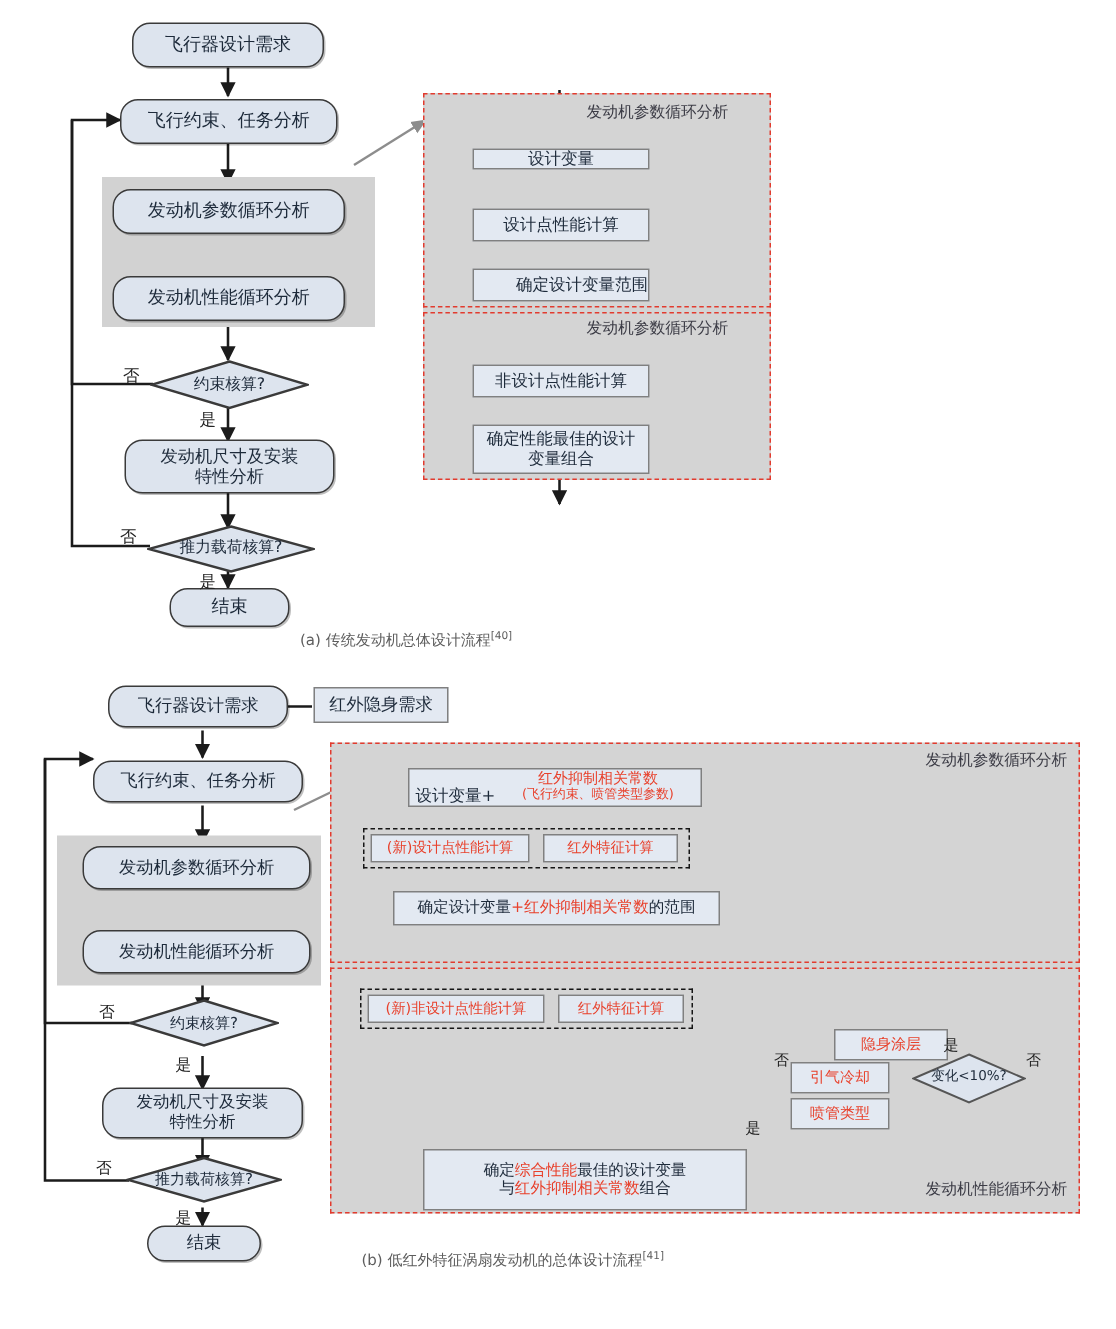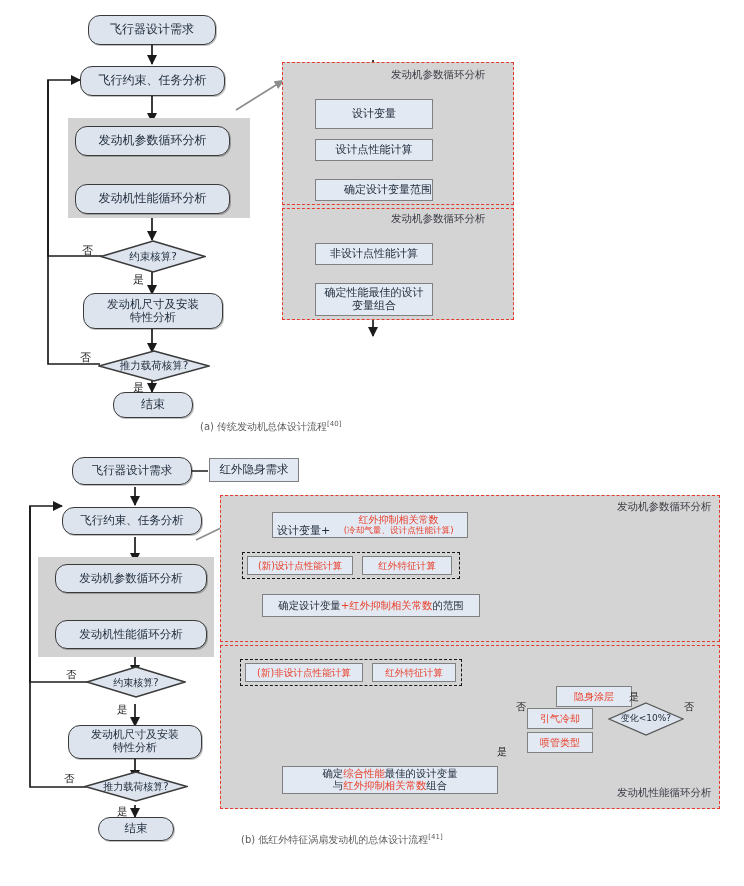--- a/index.html
+++ b/index.html
@@ -146,21 +146,21 @@
   <div class="lbl" style="left:80px;top:350px;font-size:11px;">否</div>
   <div class="lbl" style="left:133px;top:380px;font-size:11px;">是</div>
 
   <div class="graypanel" style="left:282px;top:62px;width:232px;height:258px;"></div>
   <div class="dash-red" style="left:282px;top:62px;width:232px;height:143px;"></div>
   <div class="dash-red" style="left:282px;top:208px;width:232px;height:112px;"></div>
 
   <div class="panel-title" style="left:391px;top:68px;font-size:10.5px;">发动机参数循环分析</div>
   <div class="panel-title" style="left:391px;top:212px;font-size:10.5px;">发动机参数循环分析</div>
 
-  <div class="node rect" style="left:315px;top:99px;width:118px;height:30px;font-size:11px;">设计变量</div>
+  <div class="node rect" style="left:315px;top:99px;width:118px;height:14px;font-size:11px;">设计变量</div>
   <div class="node rect" style="left:315px;top:139px;width:118px;height:22px;font-size:11px;">设计点性能计算</div>
   <div class="node rect" style="left:315px;top:179px;width:118px;height:22px;font-size:11px;padding-left:28px;">确定设计变量范围</div>
   <div class="node rect" style="left:315px;top:243px;width:118px;height:22px;font-size:11px;">非设计点性能计算</div>
   <div class="node rect" style="left:315px;top:283px;width:118px;height:33px;font-size:11px;flex-direction:column;">
     <span>确定性能最佳的设计</span>
     <span>变量组合</span>
   </div>
 
   <div class="caption" style="left:200px;top:420px;font-size:10px;">
     <span>(a) 传统发动机总体设计流程</span><span class="sup">[40]</span>
@@ -208,21 +208,21 @@
   <div class="dash-red" style="left:220px;top:495px;width:500px;height:147px;"></div>
   <div class="dash-red" style="left:220px;top:645px;width:500px;height:164px;"></div>
 
   <div class="panel-title" style="left:617px;top:500px;font-size:10.5px;">发动机参数循环分析</div>
   <div class="panel-title" style="left:617px;top:786px;font-size:10.5px;">发动机性能循环分析</div>
 
   <div class="node rect" style="left:272px;top:512px;width:196px;height:26px;font-size:10.5px;justify-content:flex-start;padding-left:4px;">
     <span style="font-size:11px;margin-top:12px;">设计变量+</span>
     <span style="display:flex;flex-direction:column;align-items:center;flex:1;">
       <span class="red" style="font-size:10px;">红外抑制相关常数</span>
-      <span class="red" style="font-size:8.6px;">(冷却气量、设计点性能计算)</span>
+      <span class="red" style="font-size:8.6px;">(飞行约束、喷管类型参数)</span>
     </span>
   </div>
 
   <div class="dash-blk" style="left:242px;top:552px;width:218px;height:27px;"></div>
   <div class="node rect" style="left:247px;top:556px;width:106px;height:19px;font-size:9.6px;">
     <span class="red">(新)设计点性能计算</span>
   </div>
   <div class="node rect" style="left:362px;top:556px;width:90px;height:19px;font-size:9.6px;">
     <span class="red">红外特征计算</span>
   </div>
@@ -252,21 +252,21 @@
     <span class="red">喷管类型</span>
   </div>
 
   <div class="diamond-wrap" style="left:608px;top:702px;width:76px;height:34px;">
     <svg width="76" height="34" viewBox="0 0 76 34">
       <polygon points="38,1 75,17 38,33 1,17" fill="#dde4ee" stroke="#555" stroke-width="1.3"></polygon>
     </svg>
     <span class="dtxt red" style="font-size:9px;">变化&lt;10%?</span>
   </div>
 
-  <div class="node rect" style="left:282px;top:766px;width:216px;height:28px;font-size:10.4px;flex-direction:column;">
+  <div class="node rect" style="left:282px;top:766px;width:216px;height:41px;font-size:10.4px;flex-direction:column;">
     <span>
       <span>确定</span><span class="red">综合性能</span><span>最佳的设计变量</span>
     </span>
     <span>
       <span>与</span><span class="red">红外抑制相关常数</span><span>组合</span>
     </span>
   </div>
 
   <div class="lbl" style="left:516px;top:700px;font-size:10px;">否</div>
   <div class="lbl" style="left:497px;top:745px;font-size:10px;">是</div>

